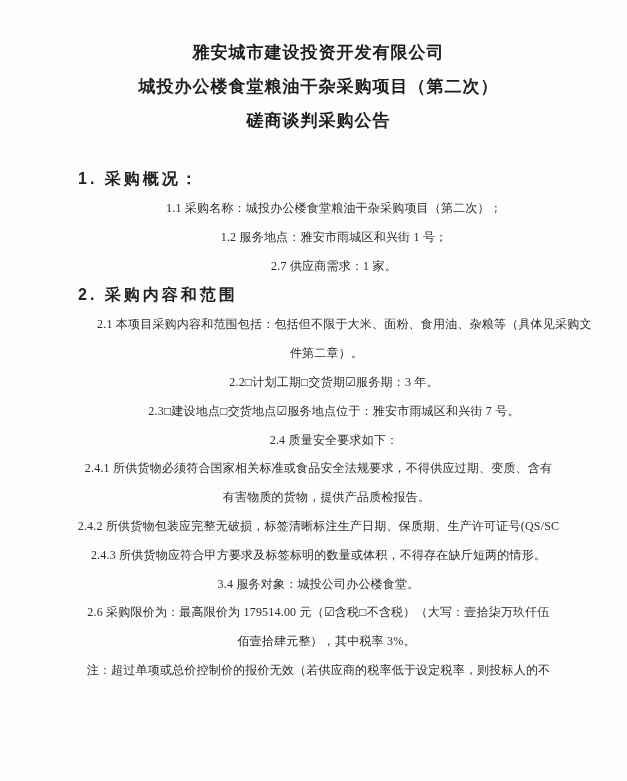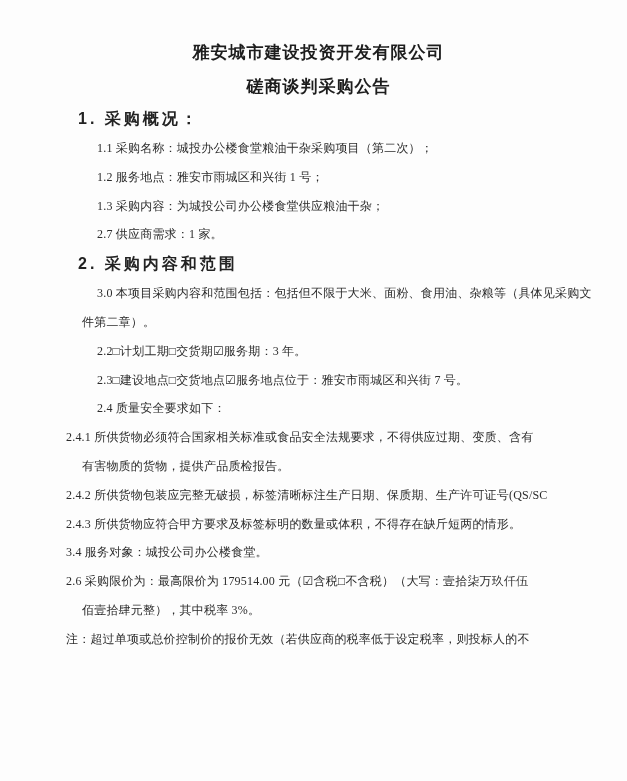--- a/index.html
+++ b/index.html
@@ -26,50 +26,51 @@
   .sec-heading{
     font-family:"Liberation Sans","DejaVu Sans",sans-serif;
     font-weight:bold;
     font-size:16px;
     letter-spacing:3px;
     line-height:30px;
     color:#222;
     margin-left:12px;
     white-space:nowrap;
   }
-  .sec-heading.first{}
+  .sec-heading.first{margin-top:26px;}
   .line{
     font-size:12px;
     line-height:28.8px;
     letter-spacing:0.2px;
     white-space:nowrap;
     color:#2b2b2b;
+    text-align:center;
   }
   .ind1{margin-left:31px;}   
   .ind2{}   
   .cont{margin-left:16px;}      
 </style>
 </head>
 <body>
 
 <div class="page">
 
   <div class="title-line">雅安城市建设投资开发有限公司</div>
+  <div class="title-line">城投办公楼食堂粮油干杂采购项目（第二次）</div>
   <div class="title-line">磋商谈判采购公告</div>
 
   <div class="sec-heading first">1. 采购概况：</div>
 
   <div class="line ind1">1.1 采购名称：城投办公楼食堂粮油干杂采购项目（第二次）；</div>
   <div class="line ind1">1.2 服务地点：雅安市雨城区和兴街 1 号；</div>
-  <div class="line ind1">1.3 采购内容：为城投公司办公楼食堂供应粮油干杂；</div>
   <div class="line ind1">2.7 供应商需求：1 家。</div>
 
   <div class="sec-heading">2. 采购内容和范围</div>
 
-  <div class="line ind1">3.0 本项目采购内容和范围包括：包括但不限于大米、面粉、食用油、杂粮等（具体见采购文</div>
+  <div class="line ind1">2.1 本项目采购内容和范围包括：包括但不限于大米、面粉、食用油、杂粮等（具体见采购文</div>
   <div class="line cont">件第二章）。</div>
   <div class="line ind1">2.2□计划工期□交货期☑服务期：3 年。</div>
   <div class="line ind1">2.3□建设地点□交货地点☑服务地点位于：雅安市雨城区和兴街 7 号。</div>
   <div class="line ind1">2.4 质量安全要求如下：</div>
   <div class="line ind2">2.4.1 所供货物必须符合国家相关标准或食品安全法规要求，不得供应过期、变质、含有</div>
   <div class="line cont">有害物质的货物，提供产品质检报告。</div>
   <div class="line ind2">2.4.2 所供货物包装应完整无破损，标签清晰标注生产日期、保质期、生产许可证号(QS/SC</div>
   <div class="line ind2">2.4.3 所供货物应符合甲方要求及标签标明的数量或体积，不得存在缺斤短两的情形。</div>
   <div class="line ind2">3.4 服务对象：城投公司办公楼食堂。</div>
   <div class="line ind2">2.6 采购限价为：最高限价为 179514.00 元（☑含税□不含税）（大写：壹拾柒万玖仟伍</div>

